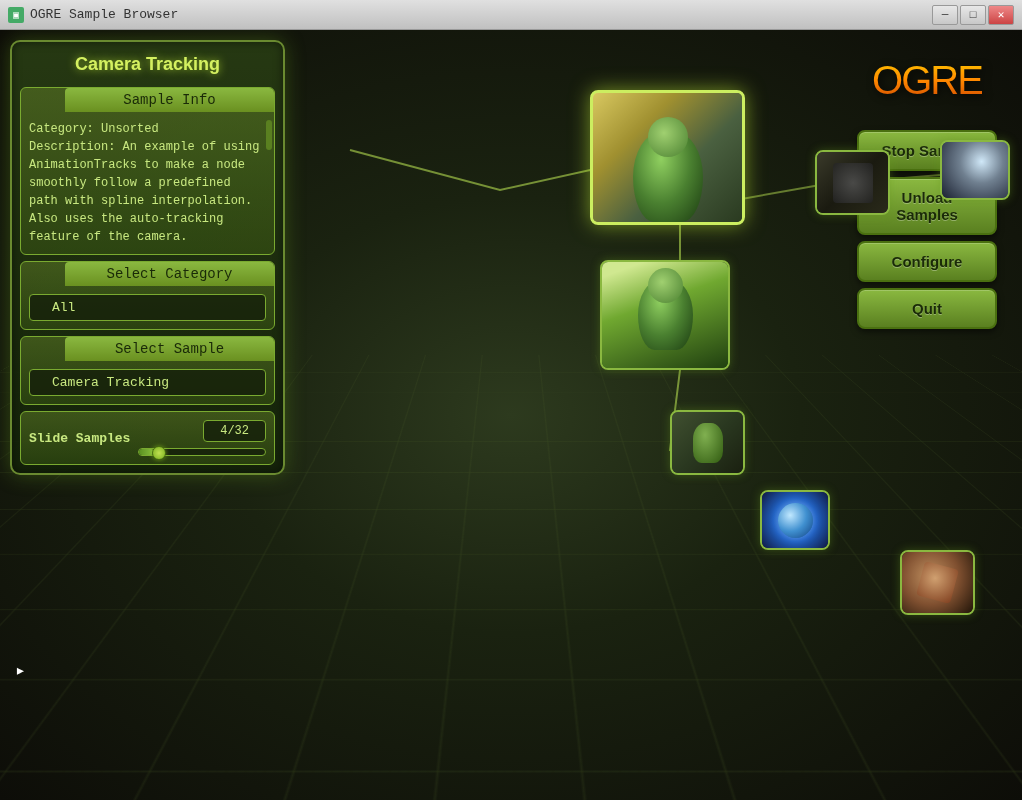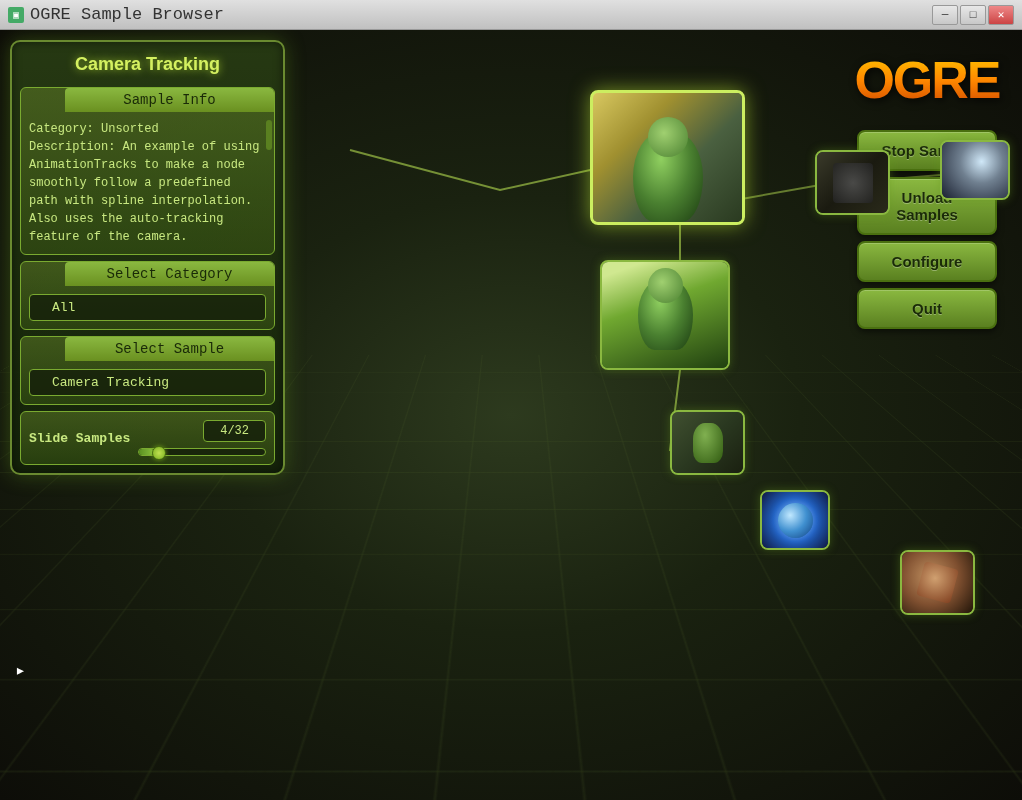--- a/index.html
+++ b/index.html
@@ -34,21 +34,21 @@
       height: 16px;
       background: #4a6;
       border-radius: 2px;
       display: flex;
       align-items: center;
       justify-content: center;
       font-size: 10px;
       color: white;
     }
     .titlebar-title {
-      font-size: 17px;
+      font-size: 13px;
       color: #333;
     }
     .titlebar-controls {
       display: flex;
       gap: 2px;
     }
     .titlebar-btn {
       width: 26px;
       height: 20px;
       background: linear-gradient(to bottom, #e8e8e8, #c8c8c8);
@@ -254,22 +254,22 @@
     .ogre-logo {
       width: 150px;
       height: 80px;
       display: flex;
       align-items: center;
       justify-content: center;
       margin-bottom: 4px;
     }
 
     .ogre-text {
-      font-size: 52px;
-      font-weight: 700;
+      font-size: 40px;
+      font-weight: 400;
       font-family: 'Arial Black', Impact, sans-serif;
       background: linear-gradient(to bottom, #ffcc00, #ff8800, #cc4400);
       -webkit-background-clip: text;
       -webkit-text-fill-color: transparent;
       background-clip: text;
       filter: drop-shadow(2px 2px 4px rgba(0,0,0,0.8));
       letter-spacing: -2px;
     }
 
     .action-btn {

